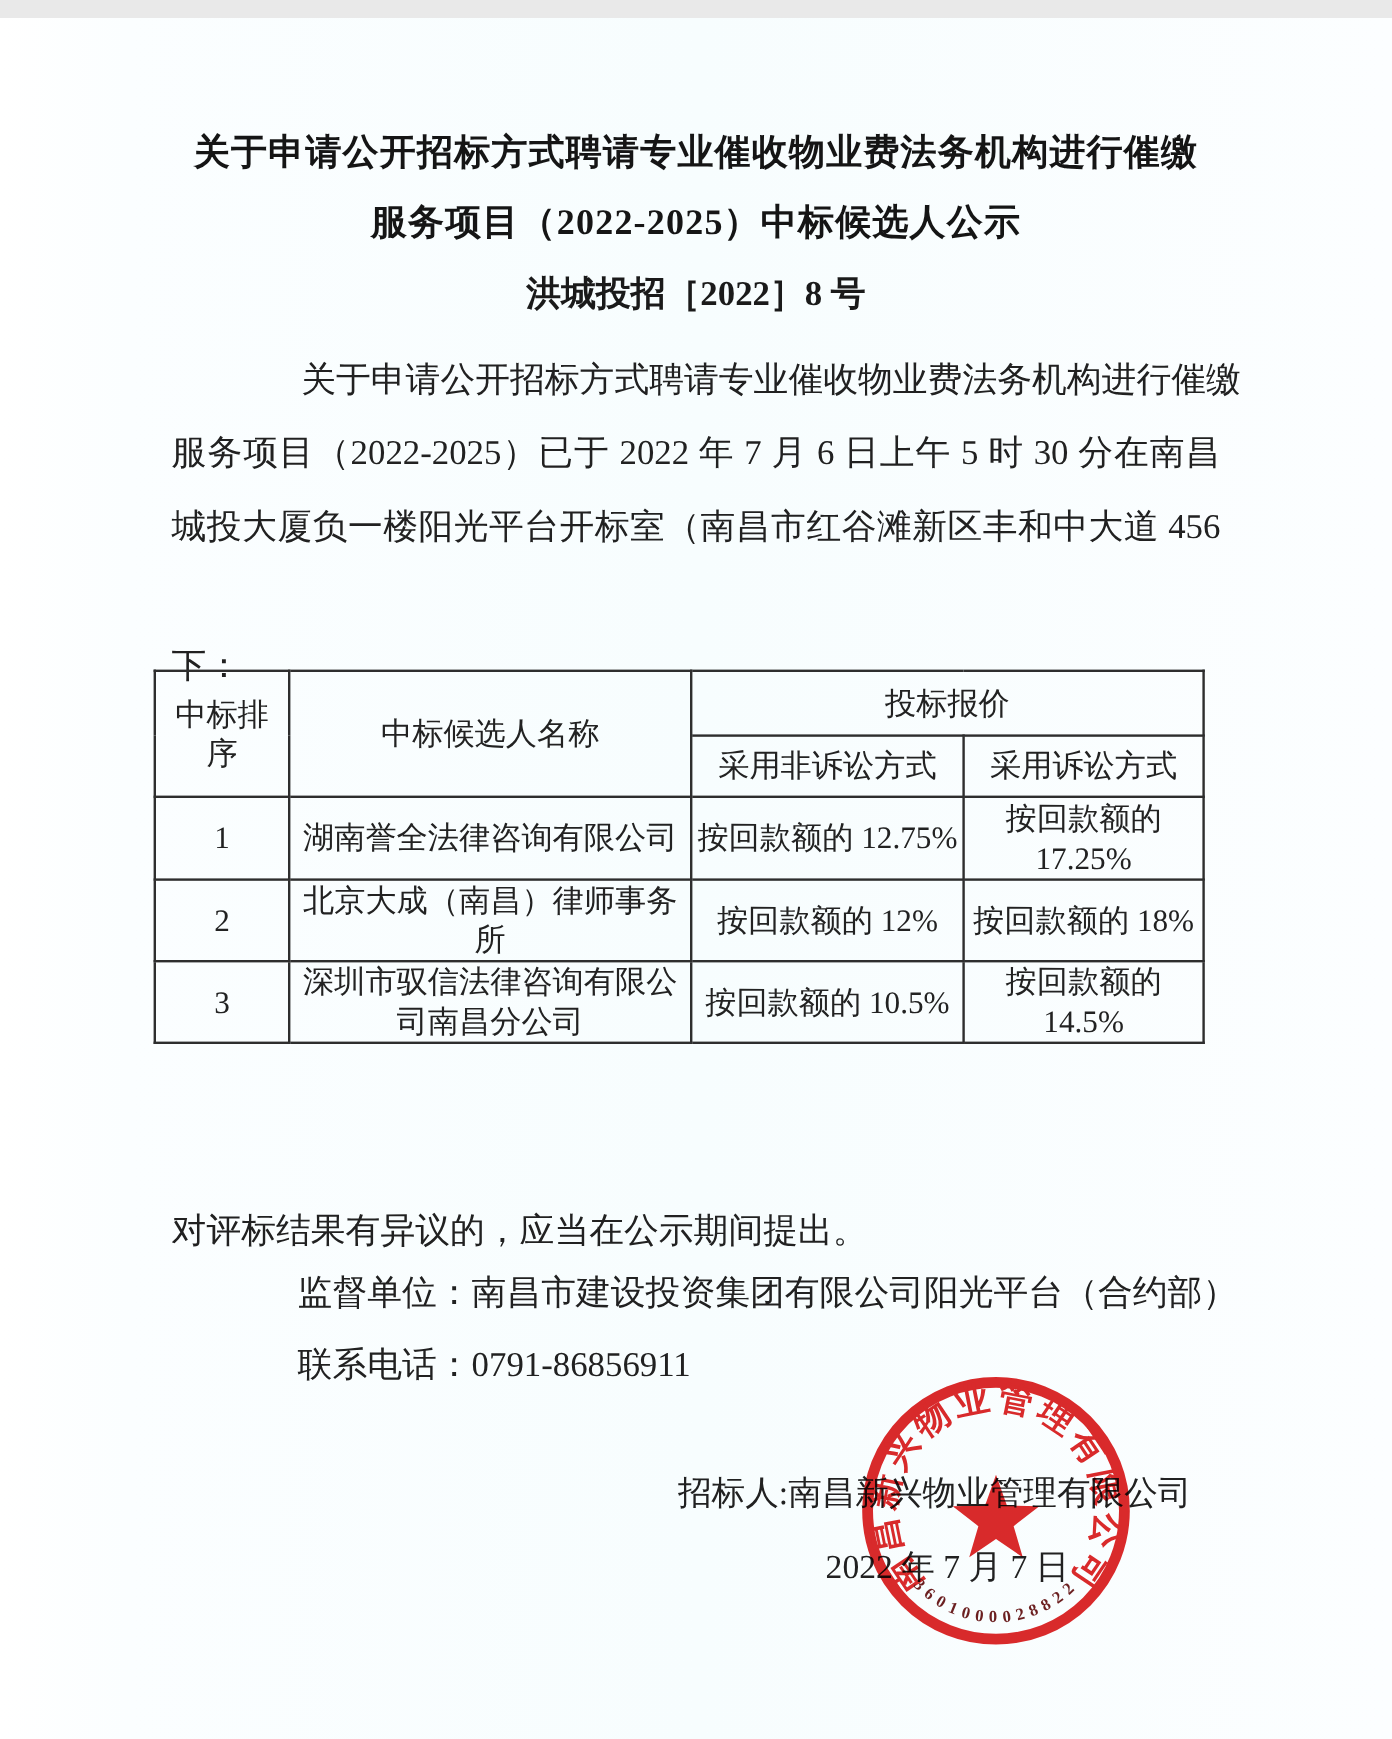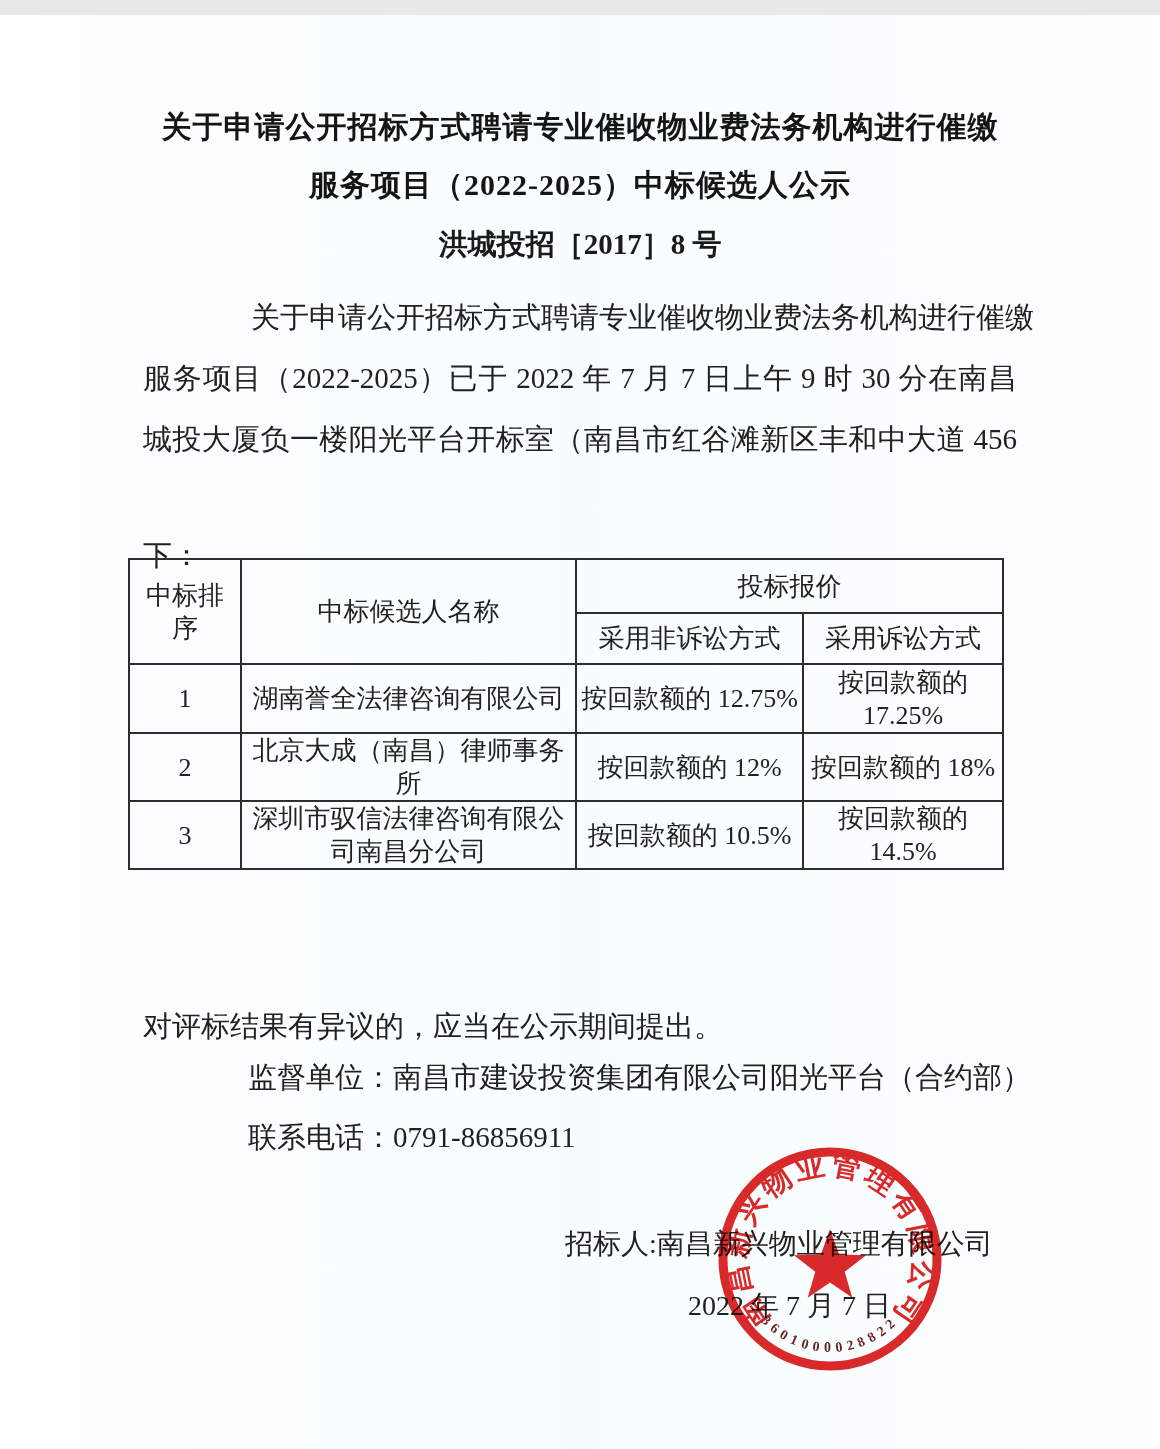--- a/index.html
+++ b/index.html
@@ -66,24 +66,24 @@
   }
   .seal-svg text { font-family: "Liberation Serif", "DejaVu Serif", serif; }
 </style>
 </head>
 <body>
 
 <div class="page">
 
   <div class="centered title" style="top: 92px;">关于申请公开招标方式聘请专业催收物业费法务机构进行催缴</div>
   <div class="centered title" style="top: 150px;">服务项目（2022-2025）中标候选人公示</div>
-  <div class="centered docnum" style="top: 210px;">洪城投招［2017］8 号</div>
+  <div class="centered docnum" style="top: 210px;">洪城投招［2022］8 号</div>
 
   <div class="bodyline indent" style="top: 272px;">关于申请公开招标方式聘请专业催收物业费法务机构进行催缴</div>
-  <div class="bodyline" style="top: 333px;">服务项目（2022-2025）已于 2022 年 7 月 7 日上午 9 时 30 分在南昌</div>
+  <div class="bodyline" style="top: 333px;">服务项目（2022-2025）已于 2022 年 7 月 6 日上午 5 时 30 分在南昌</div>
   <div class="bodyline" style="top: 394px;">城投大厦负一楼阳光平台开标室（南昌市红谷滩新区丰和中大道 456</div>
   <div class="bodyline loose" style="top: 510px;">下：</div>
 
   <table class="bid-table">
     <colgroup>
       <col style="width:112px">
         <col style="width:335px">
         <col style="width:227px">
         <col style="width:200px">
     </colgroup>

